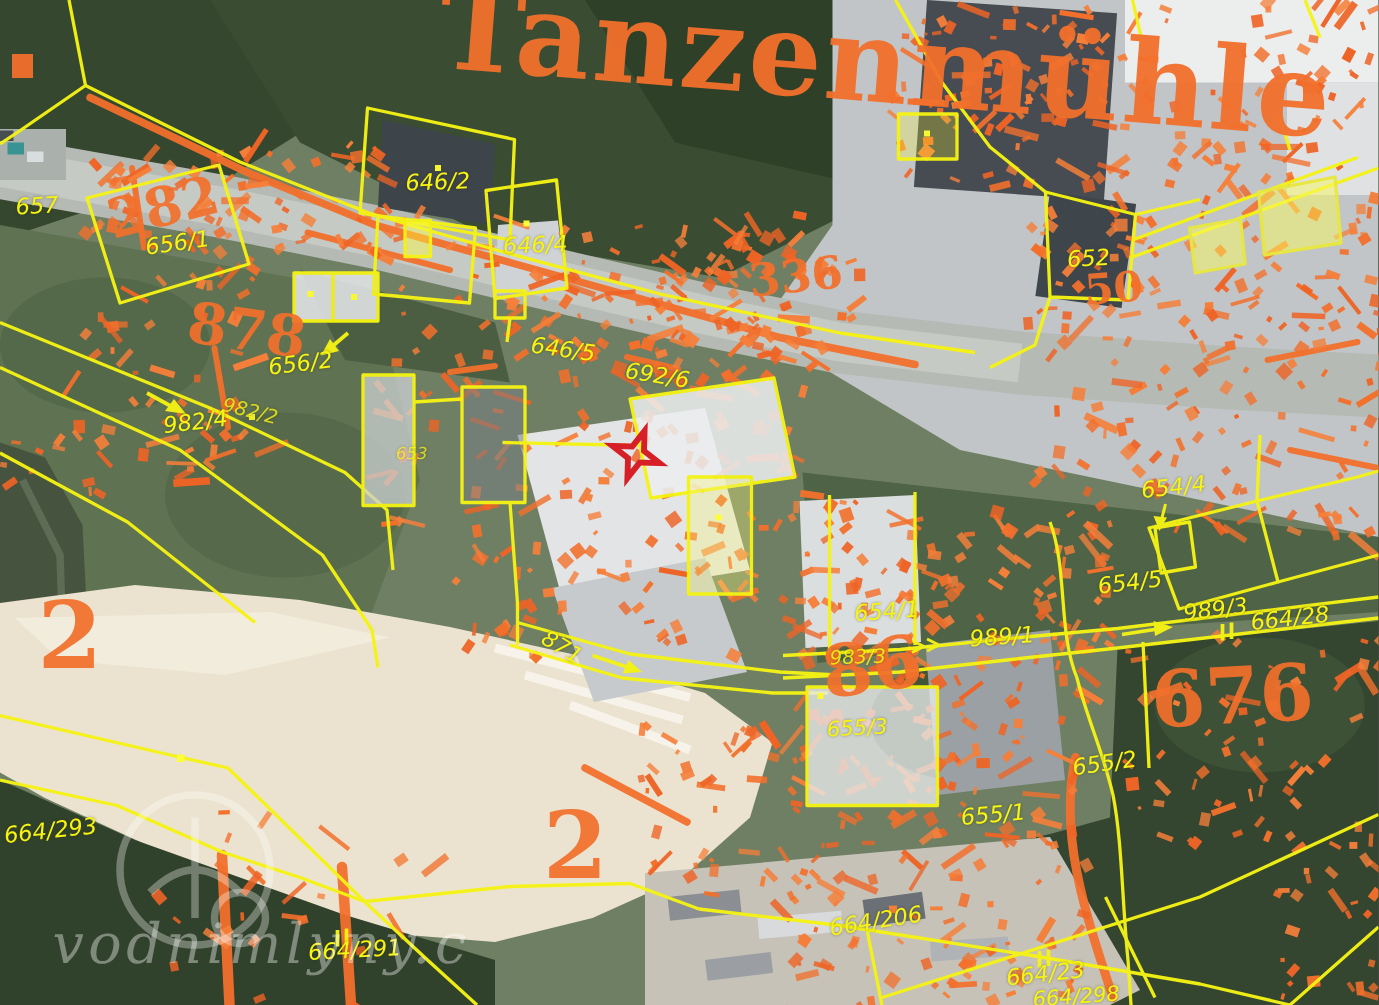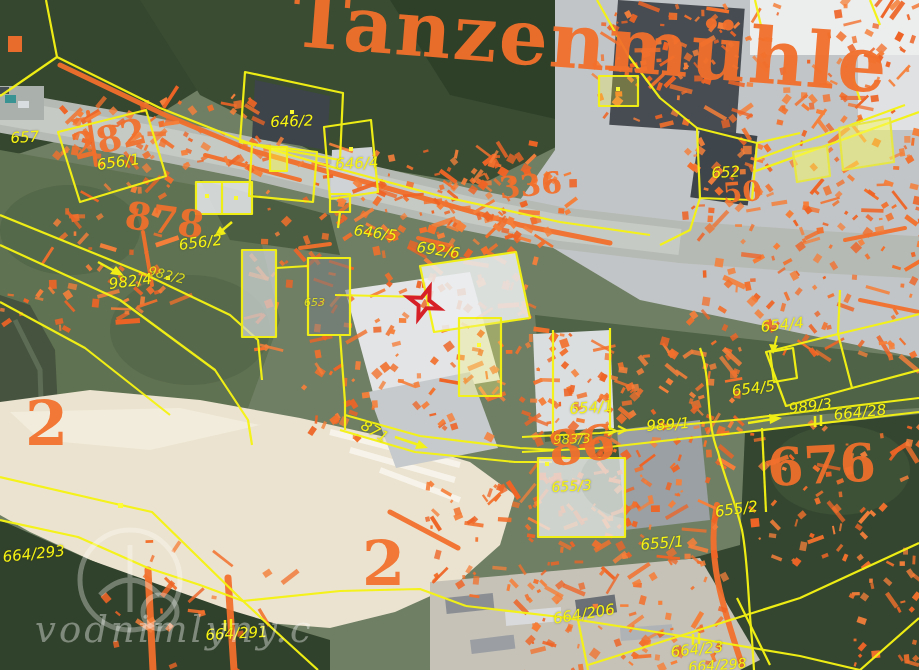--- a/index.html
+++ b/index.html
@@ -1462,21 +1462,21 @@
   <div id="cad-labels" class="lbl-layer">
       <span class="cad-label" style="left: 10px; top: 131px; font-size: 15px; transform: rotate(-3deg);">657</span>
       <span class="cad-label" style="left: 96px; top: 158px; font-size: 15px; transform: rotate(-8deg);">656/1</span>
       <span class="cad-label" style="left: 178px; top: 238px; font-size: 15px; transform: rotate(-7deg);">656/2</span>
       <span class="cad-label" style="left: 150px; top: 264px; font-size: 13px; transform: rotate(14deg); opacity: 0.8;">982/2</span>
       <span class="cad-label" style="left: 108px; top: 277px; font-size: 15px; transform: rotate(-7deg);">982/4</span>
       <span class="cad-label" style="left: 270px; top: 115px; font-size: 15px; transform: rotate(-2deg);">646/2</span>
       <span class="cad-label" style="left: 335px; top: 157px; font-size: 15px; transform: rotate(-2deg);">646/4</span>
       <span class="cad-label" style="left: 355px; top: 223px; font-size: 15px; transform: rotate(8deg);">646/5</span>
       <span class="cad-label" style="left: 418px; top: 240px; font-size: 15px; transform: rotate(9deg);">692/6</span>
-      <span class="cad-label" style="left: 264px; top: 297px; font-size: 11px; transform: rotate(0deg); opacity: 0.75; margin-left: 40px;">653</span>
+      <span class="cad-label" style="left: 264px; top: 297px; font-size: 11px; transform: rotate(0deg); opacity: 0.75;">653</span>
       <span class="cad-label" style="left: 711px; top: 166px; font-size: 15px; transform: rotate(-3deg);">652</span>
       <span class="cad-label" style="left: 760px; top: 320px; font-size: 15px; transform: rotate(-6deg);">654/4</span>
       <span class="cad-label" style="left: 731px; top: 384px; font-size: 15px; transform: rotate(-7deg);">654/5</span>
       <span class="cad-label" style="left: 569px; top: 402px; font-size: 15px; transform: rotate(-4deg);">654/1</span>
       <span class="cad-label" style="left: 646px; top: 419px; font-size: 15px; transform: rotate(-4deg);">989/1</span>
       <span class="cad-label" style="left: 553px; top: 433px; font-size: 13px; transform: rotate(-2deg); opacity: 0.85;">983/3</span>
       <span class="cad-label" style="left: 551px; top: 480px; font-size: 14px; transform: rotate(-3deg);">655/3</span>
       <span class="cad-label" style="left: 788px; top: 402px; font-size: 15px; transform: rotate(-7deg);">989/3</span>
       <span class="cad-label" style="left: 833px; top: 408px; font-size: 15px; transform: rotate(-6deg);">664/28</span>
       <span class="cad-label" style="left: 714px; top: 505px; font-size: 15px; transform: rotate(-8deg);">655/2</span>

